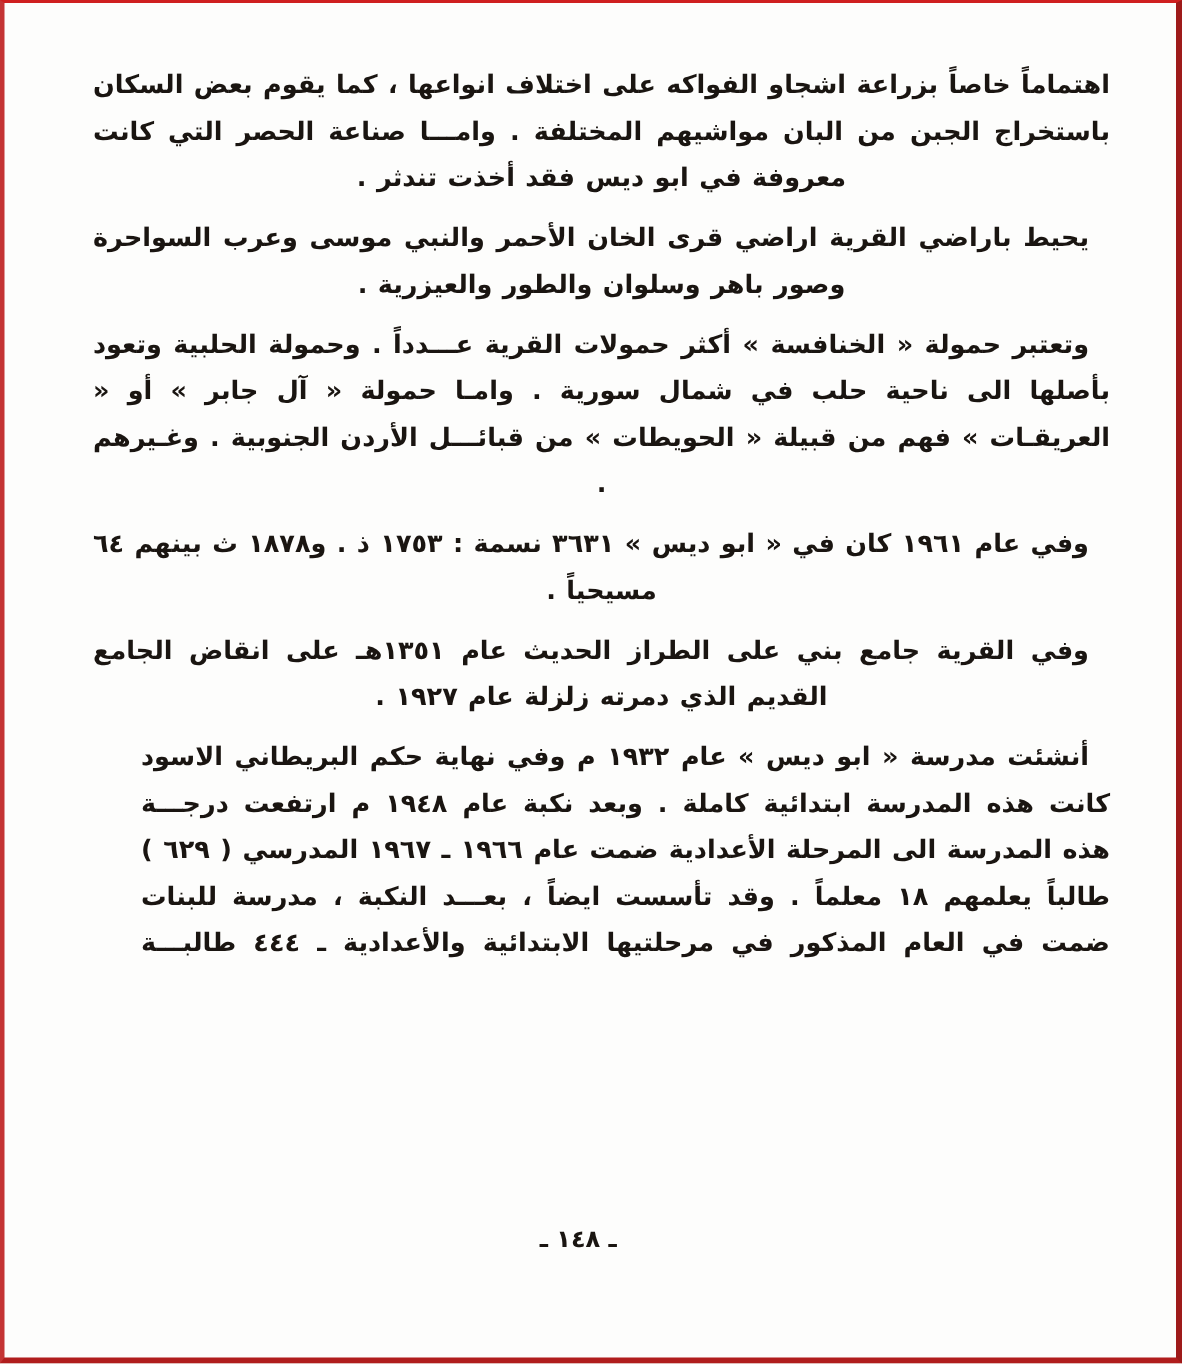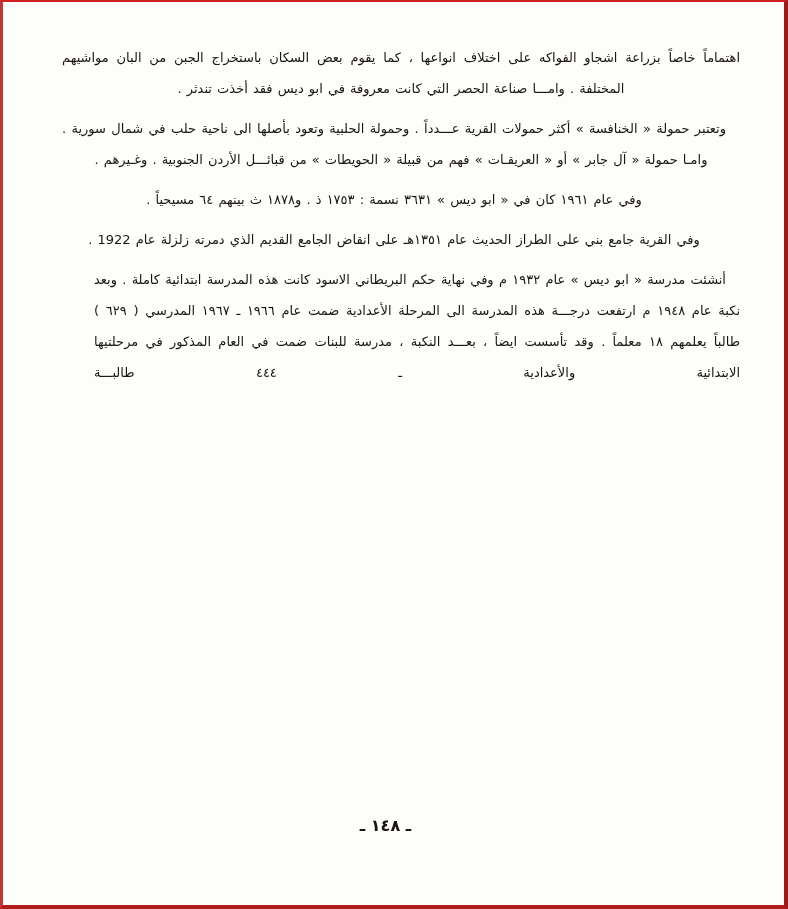--- a/index.html
+++ b/index.html
@@ -20,22 +20,22 @@
     direction: rtl;
   }
   .text-col {
     position: absolute;
     top: 40px;
     right: 44px;
     width: 678px;
   }
   .para {
     font-family: "DejaVu Sans", sans-serif;
-    font-weight: normal;
-    font-size: 13px;
+    font-weight: bold;
+    font-size: 17px;
     line-height: 31px;
     color: #1a1511;
     text-align: justify;
     text-align-last: center;
     text-indent: 14px;
     margin: 0 0 9px 0;
     word-spacing: 1px;
   }
   .para.flush { text-indent: 0; }
   .para.cont  { text-align-last: justify; margin-left: 32px; }
@@ -51,19 +51,20 @@
     letter-spacing: 2px;
     color: #1a1511;
   }
 </style>
 </head>
 <body>
 
 <div class="page">
   <div class="text-col">
     <p class="para flush">اهتماماً خاصاً بزراعة اشجاو الفواكه على اختلاف انواعها ، كما يقوم بعض السكان باستخراج الجبن من البان مواشيهم المختلفة . وامـــا صناعة الحصر التي كانت معروفة في ابو ديس فقد أخذت تندثر .</p>
+    <p class="para">يحيط باراضي القرية اراضي قرى الخان الأحمر والنبي موسى وعرب السواحرة وصور باهر وسلوان والطور والعيزرية .</p>
     <p class="para">وتعتبر حمولة « الخنافسة » أكثر حمولات القرية عـــدداً . وحمولة الحلبية وتعود بأصلها الى ناحية حلب في شمال سورية . وامـا حمولة « آل جابر » أو « العريقـات » فهم من قبيلة « الحويطات » من قبائـــل الأردن الجنوبية . وغـيرهم .</p>
     <p class="para">وفي عام ١٩٦١ كان في « ابو ديس » ٣٦٣١ نسمة : ١٧٥٣ ذ . و١٨٧٨ ث بينهم ٦٤ مسيحياً .</p>
-    <p class="para">وفي القرية جامع بني على الطراز الحديث عام ١٣٥١هـ على انقاض الجامع القديم الذي دمرته زلزلة عام 1922 .</p>
+    <p class="para">وفي القرية جامع بني على الطراز الحديث عام ١٣٥١هـ على انقاض الجامع القديم الذي دمرته زلزلة عام ١٩٢٧ .</p>
     <p class="para cont">أنشئت مدرسة « ابو ديس » عام ١٩٣٢ م وفي نهاية حكم البريطاني الاسود كانت هذه المدرسة ابتدائية كاملة . وبعد نكبة عام ١٩٤٨ م ارتفعت درجـــة هذه المدرسة الى المرحلة الأعدادية ضمت عام ١٩٦٦ ـ ١٩٦٧ المدرسي ( ٦٢٩ ) طالباً يعلمهم ١٨ معلماً . وقد تأسست ايضاً ، بعـــد النكبة ، مدرسة للبنات ضمت في العام المذكور في مرحلتيها الابتدائية والأعدادية ـ ٤٤٤ طالبـــة</p>
   </div>
   <div class="page-number">ـ ١٤٨ ـ</div>
 </div>
 
 </body></html>

